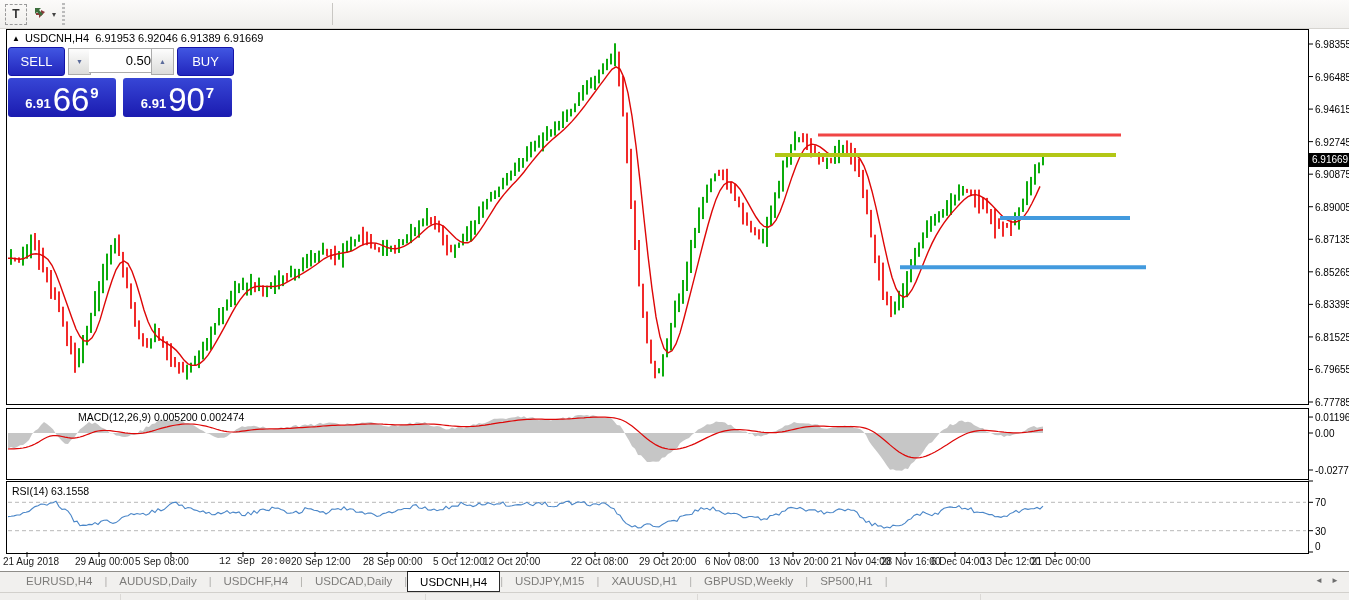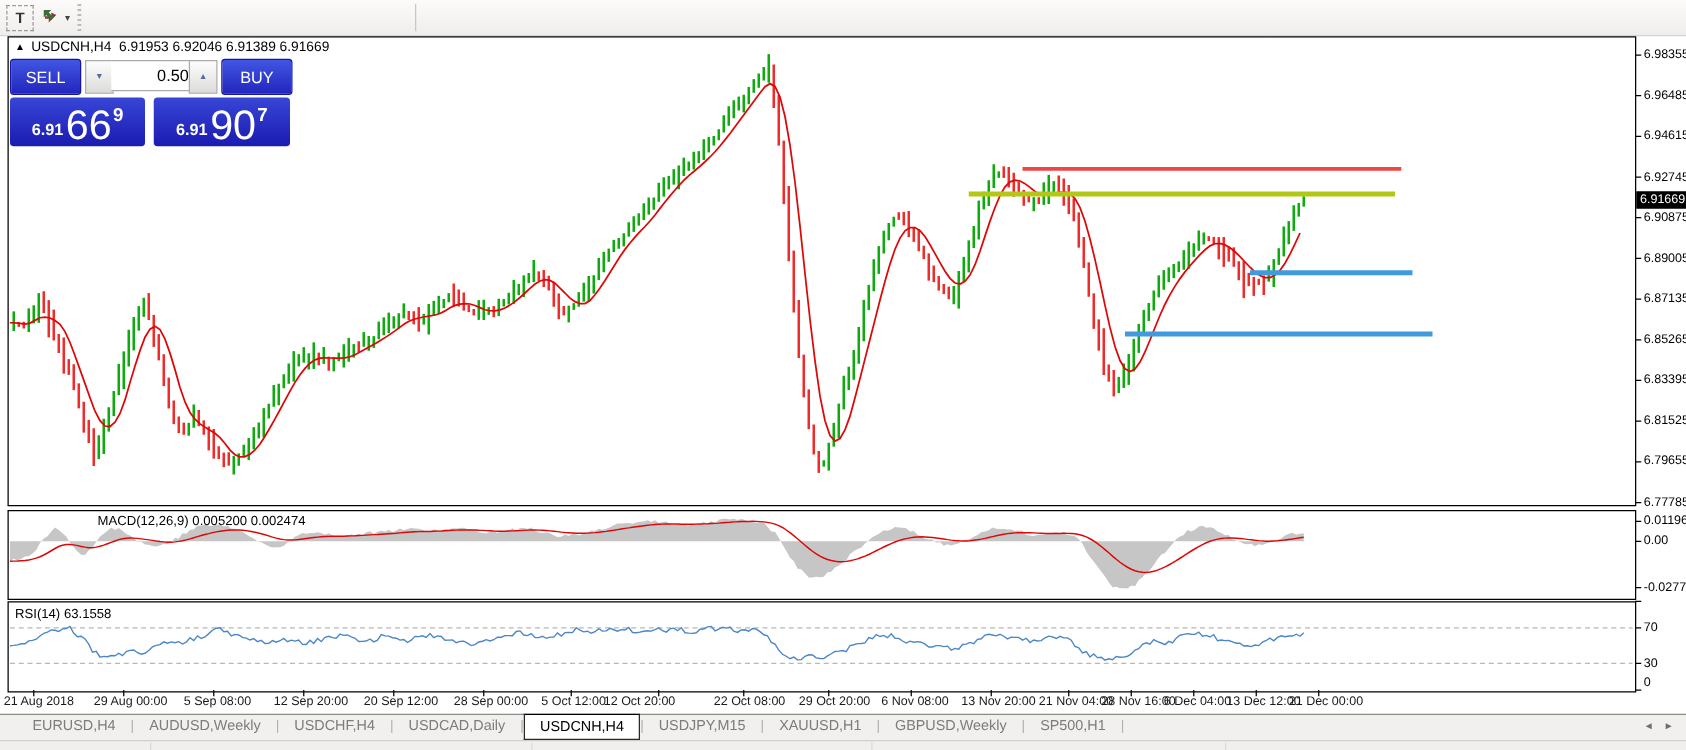--- a/index.html
+++ b/index.html
@@ -444,41 +444,41 @@
       <div class="lbl axis-lbl" style="top: 433px;">0.00</div>
       <div class="lbl axis-lbl" style="top: 470.011px;">-0.027758</div>
       <div class="lbl axis-lbl" style="top: 487px; margin-left: 35px;">100</div>
       <div class="lbl axis-lbl" style="top: 502.3px;">70</div>
       <div class="lbl axis-lbl" style="top: 530.7px;">30</div>
       <div class="lbl axis-lbl" style="top: 546px;">0</div>
     </div>
   <div id="time-labels">
       <div class="lbl time-lbl" style="left: 3px;">21 Aug 2018</div>
       <div class="lbl time-lbl" style="left: 75px;">29 Aug 00:00</div>
-      <div class="lbl time-lbl" style="left: 147px;">5 Sep 08:00</div>
-      <div class="lbl time-lbl" style="left: 219px;">12 Sep 20:00</div>
+      <div class="lbl time-lbl" style="left: 135px;">5 Sep 08:00</div>
+      <div class="lbl time-lbl" style="left: 219px; font-family: Liberation Mono, monospace;">12 Sep 20:00</div>
       <div class="lbl time-lbl" style="left: 291px;">20 Sep 12:00</div>
       <div class="lbl time-lbl" style="left: 363px;">28 Sep 00:00</div>
       <div class="lbl time-lbl" style="left: 433px;">5 Oct 12:00</div>
       <div class="lbl time-lbl" style="left: 483px;">12 Oct 20:00</div>
       <div class="lbl time-lbl" style="left: 571px;">22 Oct 08:00</div>
       <div class="lbl time-lbl" style="left: 639px;">29 Oct 20:00</div>
       <div class="lbl time-lbl" style="left: 705px;">6 Nov 08:00</div>
       <div class="lbl time-lbl" style="left: 769px;">13 Nov 20:00</div>
       <div class="lbl time-lbl" style="left: 831px;">21 Nov 04:00</div>
       <div class="lbl time-lbl" style="left: 881px;">28 Nov 16:00</div>
       <div class="lbl time-lbl" style="left: 931px;">6 Dec 04:00</div>
       <div class="lbl time-lbl" style="left: 981px;">13 Dec 12:00</div>
       <div class="lbl time-lbl" style="left: 1031px;">21 Dec 00:00</div>
     </div>
 
   <div class="tabbar" id="tabbar">
       <div class="tab">EURUSD,H4</div>
       <div class="tab-sep">|</div>
-      <div class="tab">AUDUSD,Weekly</div>
+      <div class="tab">AUDUSD,Daily</div>
       <div class="tab-sep">|</div>
       <div class="tab">USDCHF,H4</div>
       <div class="tab-sep">|</div>
       <div class="tab">USDCAD,Daily</div>
       <div class="tab-sep">|</div>
       <div class="tab active">USDCNH,H4</div>
       <div class="tab-sep">|</div>
       <div class="tab">USDJPY,M15</div>
       <div class="tab-sep">|</div>
       <div class="tab">XAUUSD,H1</div>

